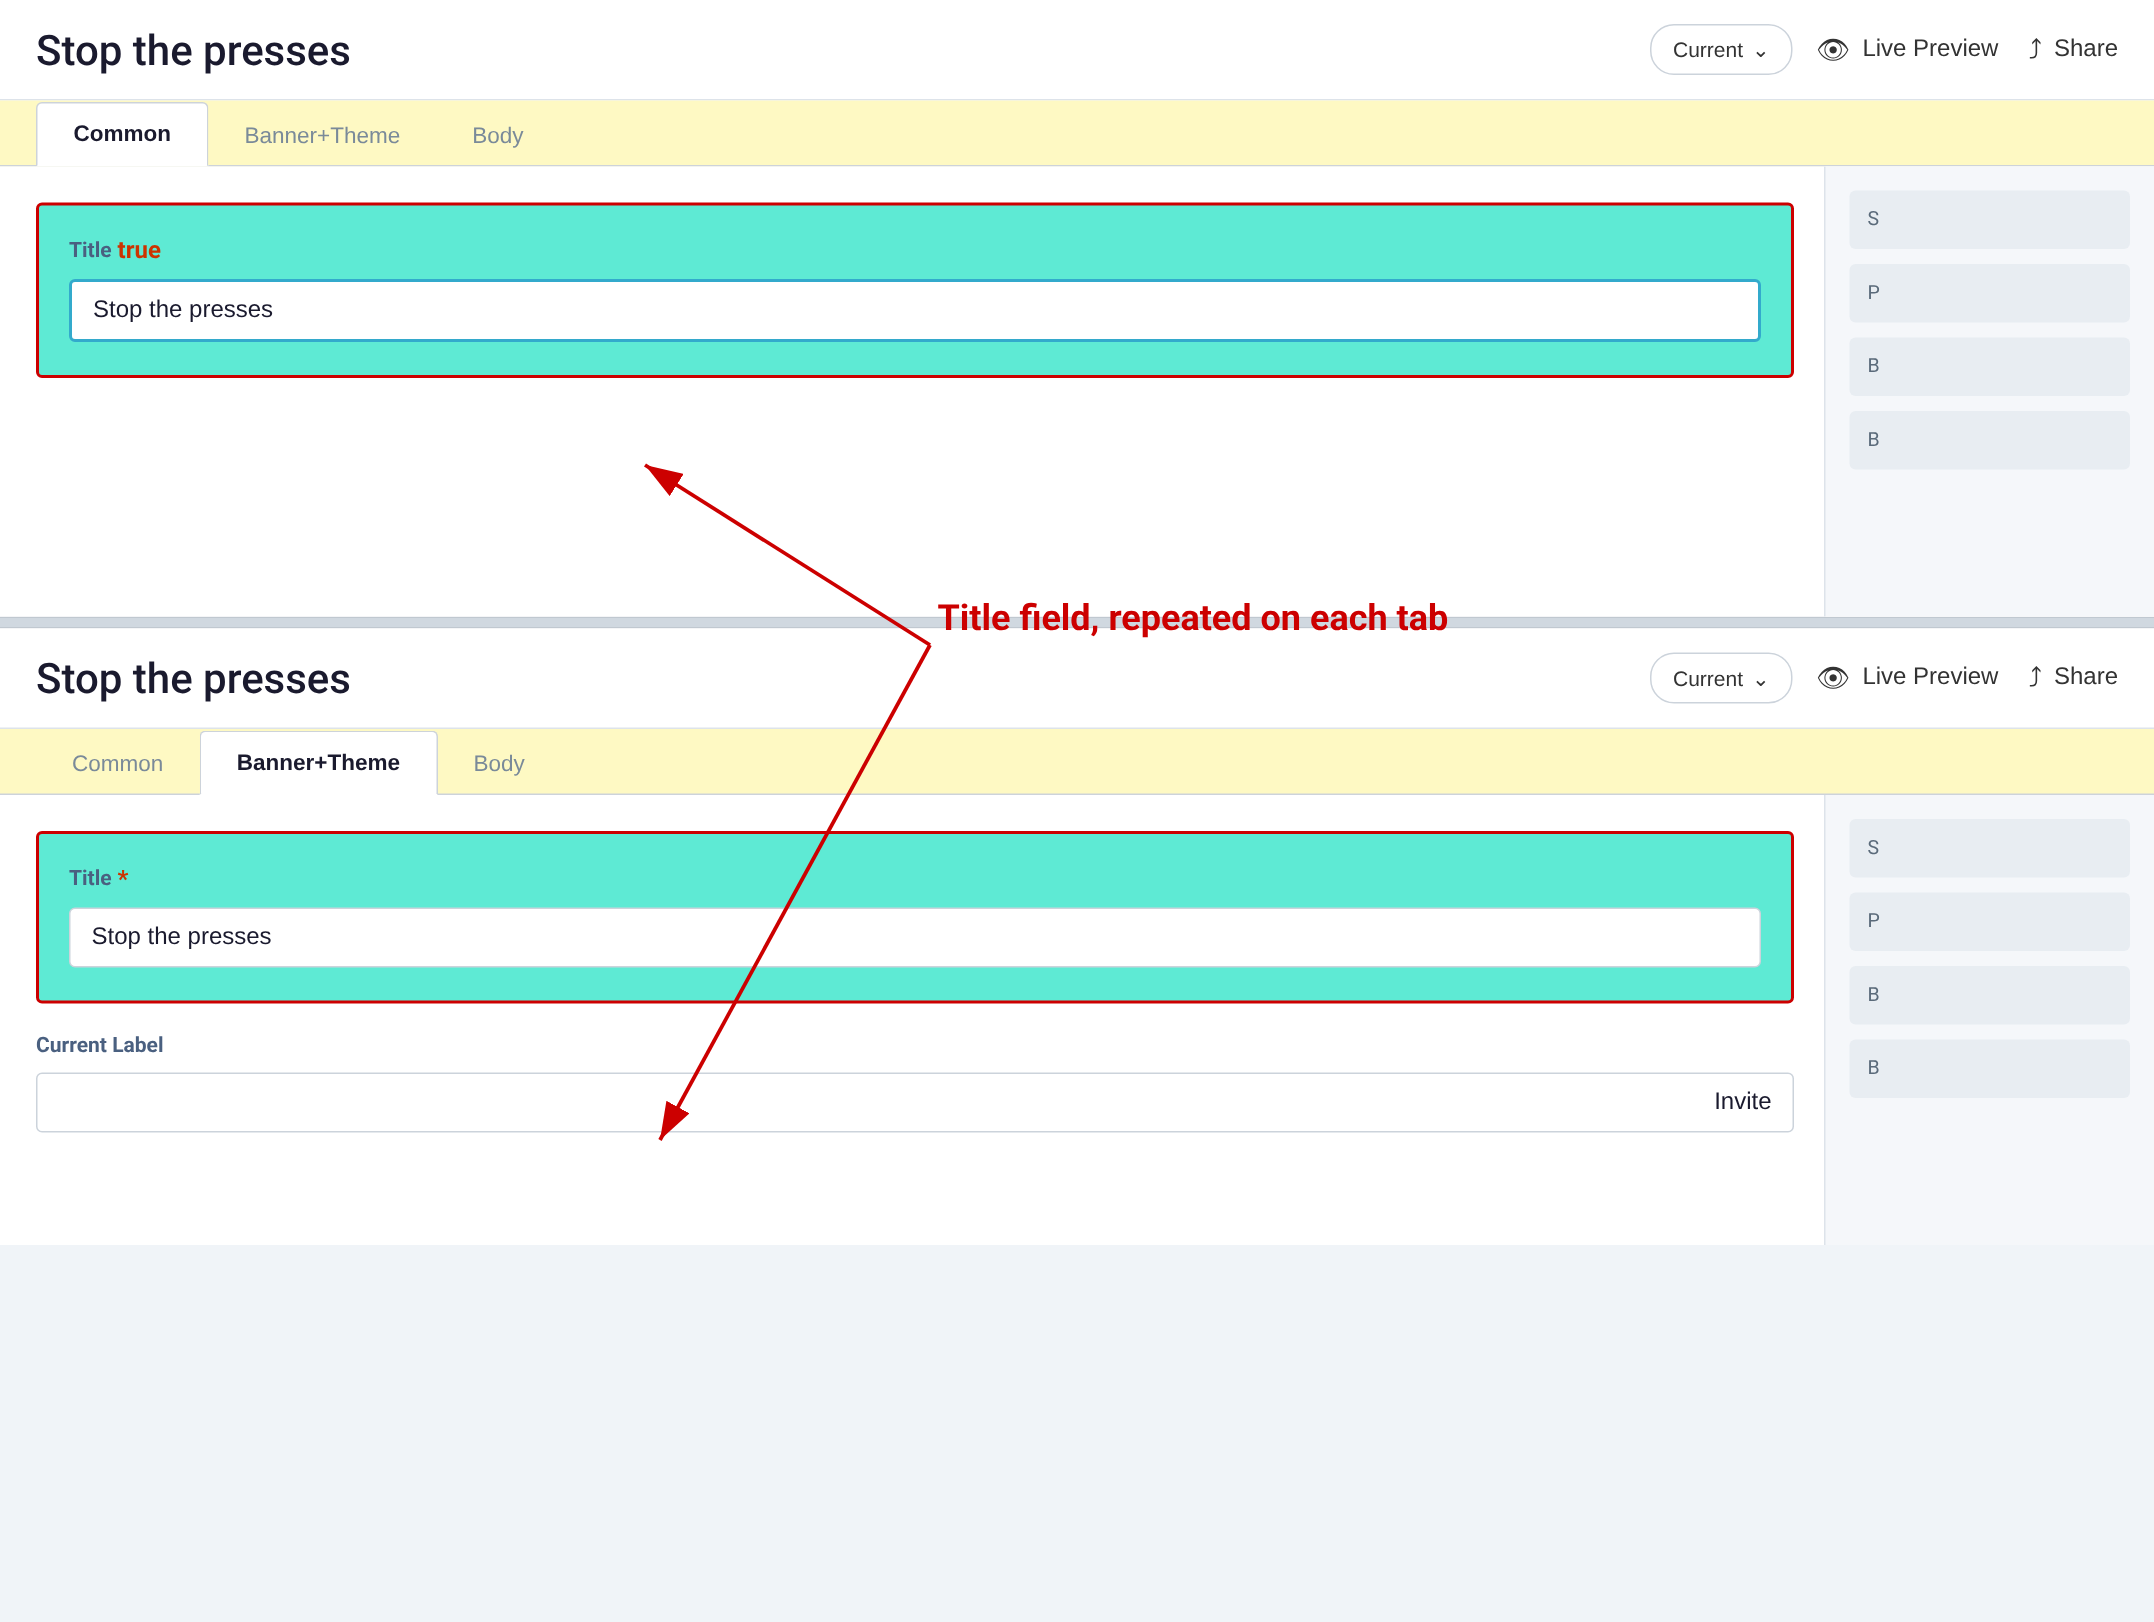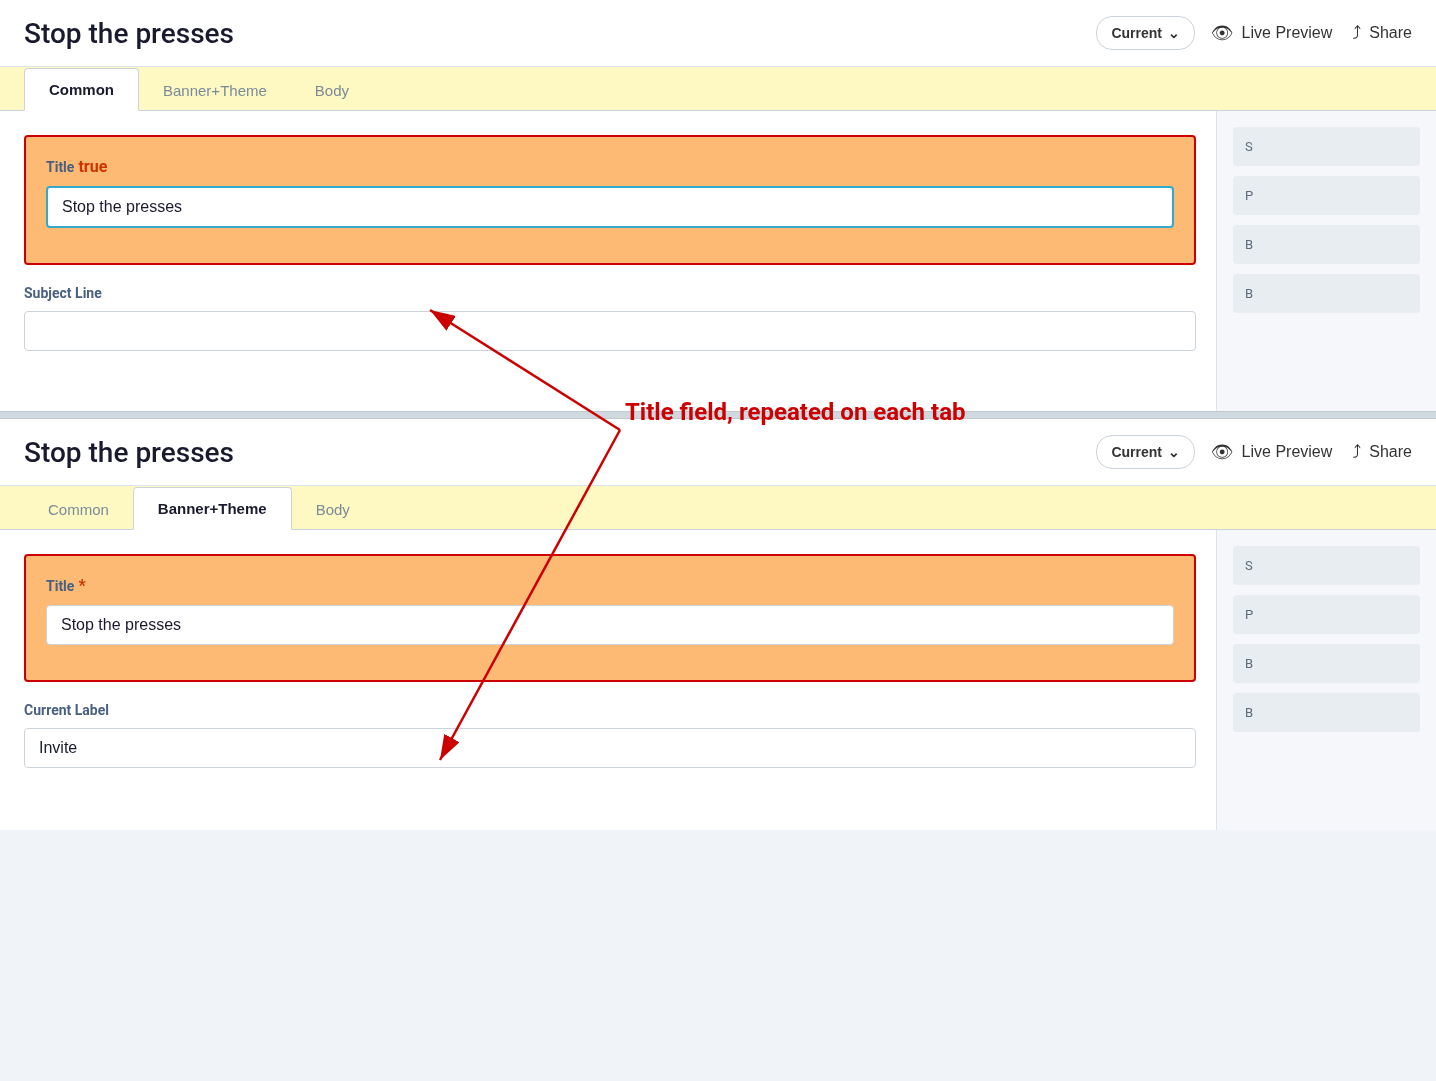--- a/index.html
+++ b/index.html
@@ -38,21 +38,20 @@
       display: flex;
       align-items: center;
       gap: 6px;
       border: 1px solid #ccd3db;
       border-radius: 16px;
       padding: 8px 14px;
       background: #fff;
       font-size: 14px;
       color: #333;
       cursor: pointer;
-      font-weight: bold;
     }
 
     .header-actions {
       display: flex;
       align-items: center;
       gap: 20px;
       margin-left: auto;
     }
 
     .live-preview-btn {
@@ -113,23 +112,23 @@
       padding: 24px 24px;
       background: #fff;
       min-height: 300px;
       position: relative;
     }
 
     
     .red-outline-box {
       border: 2.5px solid #cc0000;
       border-radius: 4px;
-      padding: 20px 20px 35px 20px;
+      padding: 20px 20px 22px 20px;
       margin-bottom: 20px;
-      background: #fdba74;
+      background: #5eead4;
     }
 
     .field-label {
       font-size: 14px;
       font-weight: 700;
       color: #4a6080;
       margin-bottom: 10px;
       display: flex;
       align-items: center;
       gap: 4px;
@@ -188,20 +187,21 @@
 
     .banner-label-input {
       width: 100%;
       padding: 10px 14px;
       font-size: 16px;
       border: 1px solid #ccd3db;
       border-radius: 4px;
       color: #1a1a2e;
       outline: none;
       background: #fff;
+      text-align: right;
     }
 
     .right-sidebar {
       position: absolute;
       right: 0;
       top: 0;
       width: 220px;
       height: 100%;
       background: #f5f7fa;
       border-left: 1px solid #dde3ea;
@@ -276,24 +276,20 @@
     <div class="panel-content" style="padding-right: 240px;">
 
       <div class="red-outline-box">
         <div class="field-label">
           <span>Title</span>
           <span class="required-star">true</span>
         </div>
         <input class="title-input" type="text" value="Stop the presses" style="">
       </div>
 
-      <div style="margin-bottom: 20px;">
-        <div class="subject-line-label">Subject Line</div>
-        <input class="subject-input" type="text" value="" style="">
-      </div>
 
       <div class="right-sidebar">
         <div class="sidebar-item">S</div>
         <div class="sidebar-item">P</div>
         <div class="sidebar-item">B</div>
         <div class="sidebar-item">B</div>
       </div>
     </div>
   </div>
 

